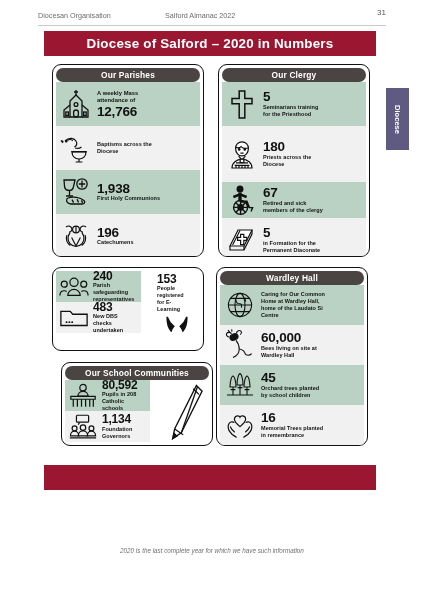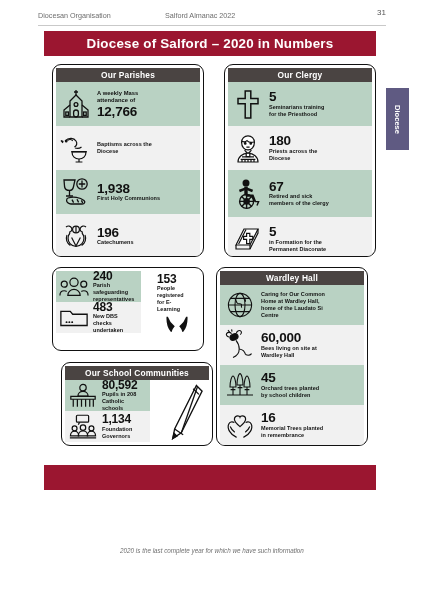--- a/index.html
+++ b/index.html
@@ -47,21 +47,21 @@
   }
 
   
   .panel {
     position: absolute;
     border: 1.6px solid #111; border-radius: 9px;
     background: #ffffff; overflow: hidden; padding: 3px;
   }
   .panel-head {
     height: 14px; background: #4a4442;
-    display:flex; align-items:center; justify-content:center;
+    display:flex; align-items:center; justify-content:center;border-radius:7px;
   }
   .panel-head span {
     color: #ffffff; font-size: 8.4px; font-weight: bold; letter-spacing:.15px;
     white-space: nowrap;
   }
   .rows { display: flex; flex-direction: column; }
   .row {
     display: flex; align-items: center; gap: 4px;
     background: #f1f1f1; padding: 2px 4px 2px 3px;
   }
@@ -200,40 +200,40 @@
         </div>
         <div class="txt">
           <div class="num">196</div>
           <div class="lbl" style="white-space:pre-line">Catechumens</div>
         </div>
       </div>
 
     </div>
   </div>
 
-  <div class="panel" style="left:224px; top:64px; width:152px; height:193px;">
+  <div class="panel" style="left:218px; top:64px; width:152px; height:193px;">
     <div class="panel-head">
       <span>Our Clergy</span>
     </div>
     <div class="rows">
 
       <div class="row green" style="height:44px">
         <div class="ic">
           <svg width="34" height="32" viewBox="0 0 34 32" fill="none" stroke="#111" stroke-width="1.5">
             <path d="M14.2 3h5.6v7.4H27v5.4h-7.2V30h-5.6V15.8H7v-5.4h7.2z"></path>
           </svg>
         </div>
         <div class="txt">
           <div class="num">5</div>
           <div class="lbl" style="white-space:pre-line">Seminarians training
 for the Priesthood</div>
         </div>
       </div>
 
-      <div class="row" style="height:44px">
+      <div class="row" style="height:56px">
         <div class="ic">
           <svg width="34" height="32" viewBox="0 0 34 32" fill="none" stroke="#111" stroke-width="1.2">
             <path d="M10.6 10.5c0-4 2.8-6.6 6.4-6.6s6.4 2.6 6.4 6.6c0 4.4-2.8 7.4-6.4 7.4s-6.4-3-6.4-7.4z" fill="#fff"></path>
             <path d="M10.8 9.4c1.6.6 3.8.6 5.2-.8 1.4 1.6 4.2 2.2 7.2 1.4"></path>
             <circle cx="14.2" cy="11.4" r=".8" fill="#111"></circle>
             <circle cx="19.8" cy="11.4" r=".8" fill="#111"></circle>
             <path d="M15.4 15.2h3.2"></path>
             <path d="M13.6 18.2 17 22l3.4-3.8"></path>
             <path d="M7 30c0-5.2 4.4-8.6 10-8.6s10 3.4 10 8.6z" fill="#fff"></path>
             <path d="M9.6 27.4h14.8M11 24.8h12"></path>
@@ -241,21 +241,21 @@
             <rect x="15.2" y="21.2" width="3.6" height="3.4" fill="#fff"></rect>
           </svg>
         </div>
         <div class="txt">
           <div class="num">180</div>
           <div class="lbl" style="white-space:pre-line">Priests across the
 Diocese</div>
         </div>
       </div>
 
-      <div class="row green" style="height:47px">
+      <div class="row green" style="height:36px">
         <div class="ic">
           <svg width="34" height="32" viewBox="0 0 34 32" fill="none" stroke="#111" stroke-width="1.4">
             <circle cx="15" cy="5" r="2.8" fill="#111"></circle>
             <path d="M15 8.4v9.2" stroke-width="3.4"></path>
             <path d="M15 10.4 8.4 13M15 10.4l6.6 2.6" stroke-width="2.6"></path>
             <path d="M15 17.6h6.6l2.4 6" stroke-width="2.4"></path>
             <circle cx="15.6" cy="23.4" r="7"></circle>
             <circle cx="15.6" cy="23.4" r="2.6" fill="#111"></circle>
             <path d="M15.6 16.4v14M8.6 23.4h14M10.6 18.4l10 10M20.6 18.4l-10 10"></path>
             <path d="M24 23.6h3.6l-1.6 4"></path>

